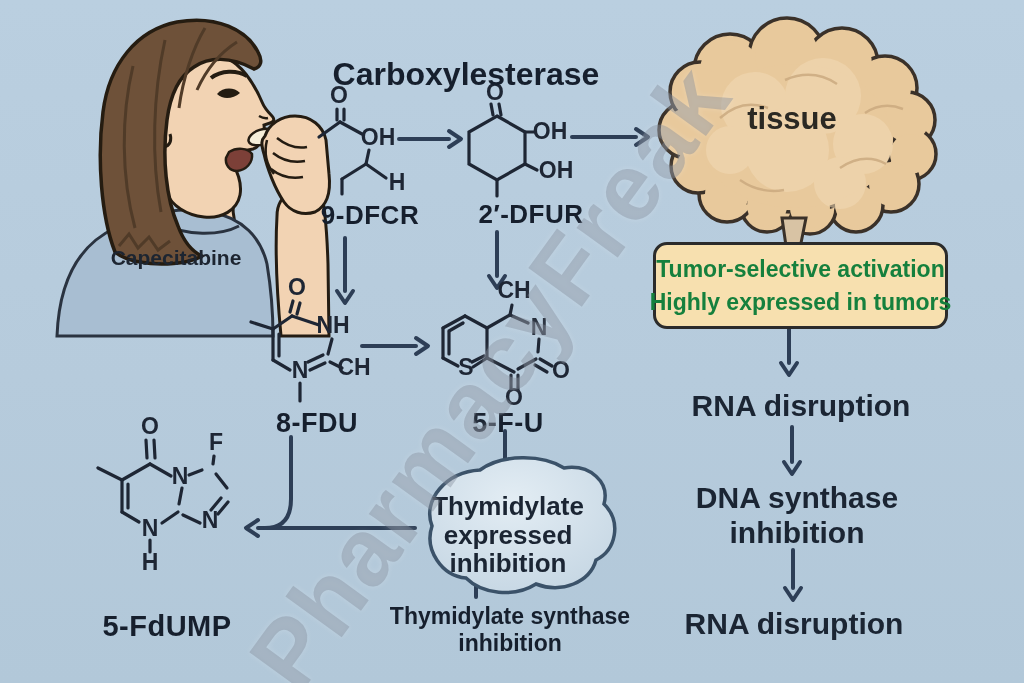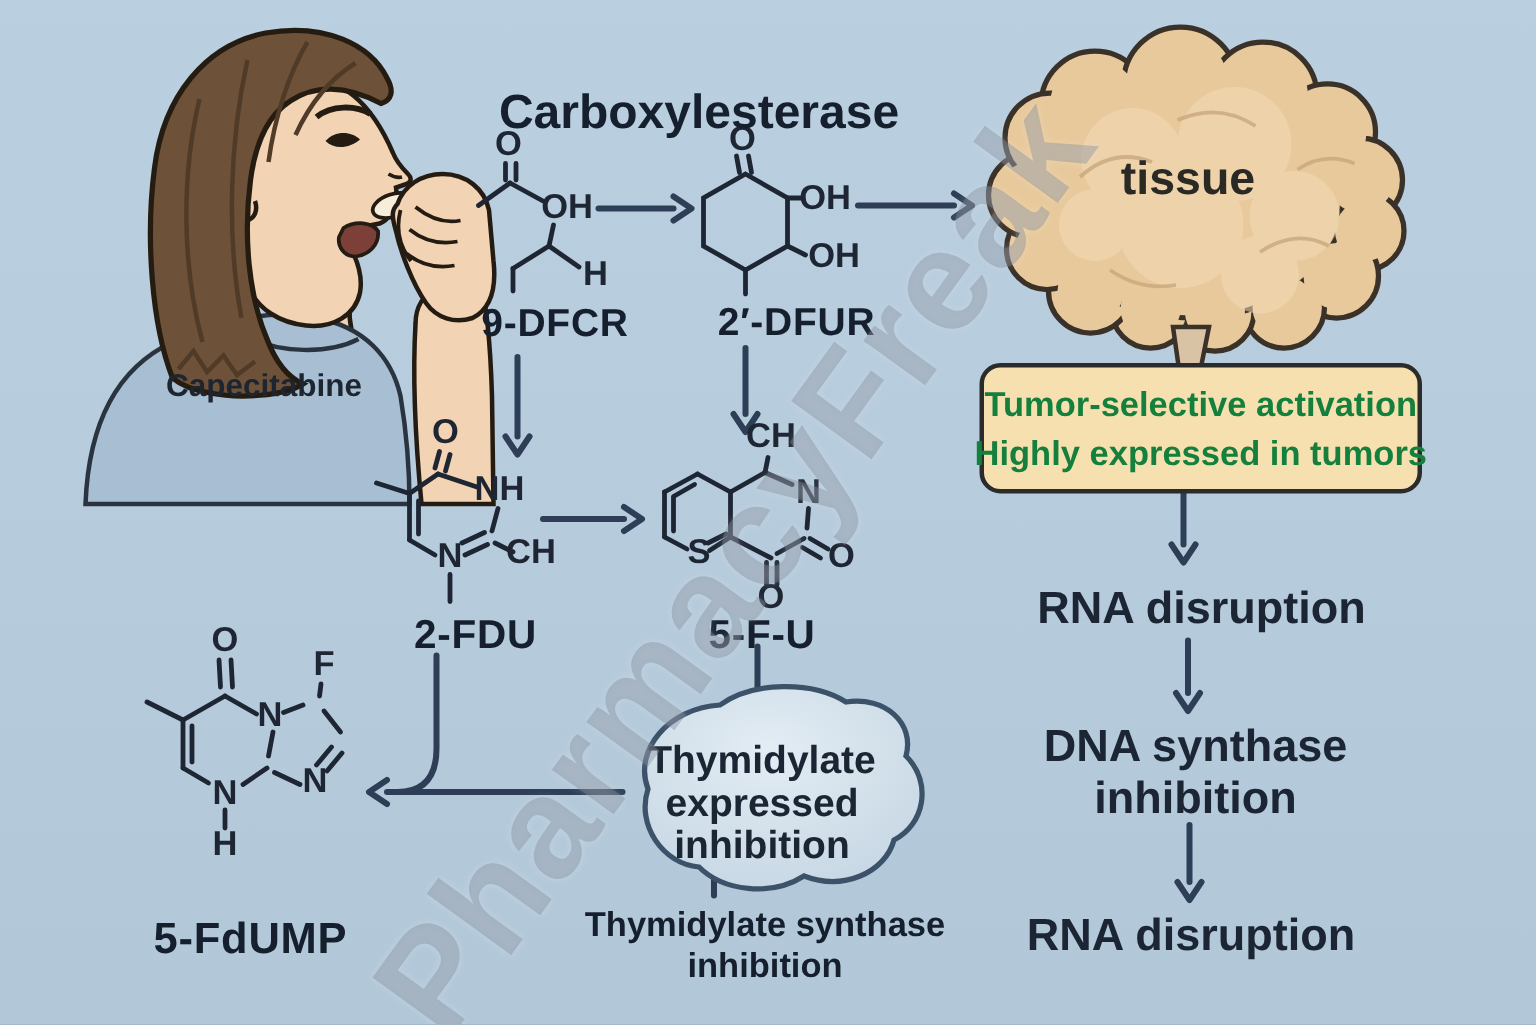--- a/index.html
+++ b/index.html
@@ -195,21 +195,21 @@
       <path d="M62,95 L77,88"></path>
         <path d="M60,87 L75,80"></path>
       <path d="M82,87 L94,93"></path>
       <path d="M52,108 L52,126"></path>
     </g>
     <text class="atom" text-anchor="middle" x="49" y="20">O</text>
     <text class="atom" text-anchor="middle" x="85" y="58">NH</text>
     <text class="atom" text-anchor="middle" x="52" y="103">N</text>
     <text class="atom" text-anchor="middle" x="106" y="100">CH</text>
   </svg>
-  <div class="abs ctr lbl mol-label" style="left:317px;top:408px;font-size:27px;z-index:6;">2-FDU</div>
+  <div class="abs ctr lbl mol-label" style="left:317px;top:408px;font-size:27px;z-index:6;">8-FDU</div>
 
   <svg style="left:430px;top:272px;z-index:4;" width="150" height="165" viewBox="0 0 150 165">
     <g class="bond">
       <path d="M35,44 L13,56"></path>
         <path d="M13,56 L13,86"></path>
         <path d="M13,86 L28,94"></path>
       <path d="M43,95 L57,86"></path>
         <path d="M35,44 L57,56"></path>
         <path d="M57,56 L57,86"></path>
       <path d="M33,51 L19,59"></path>

